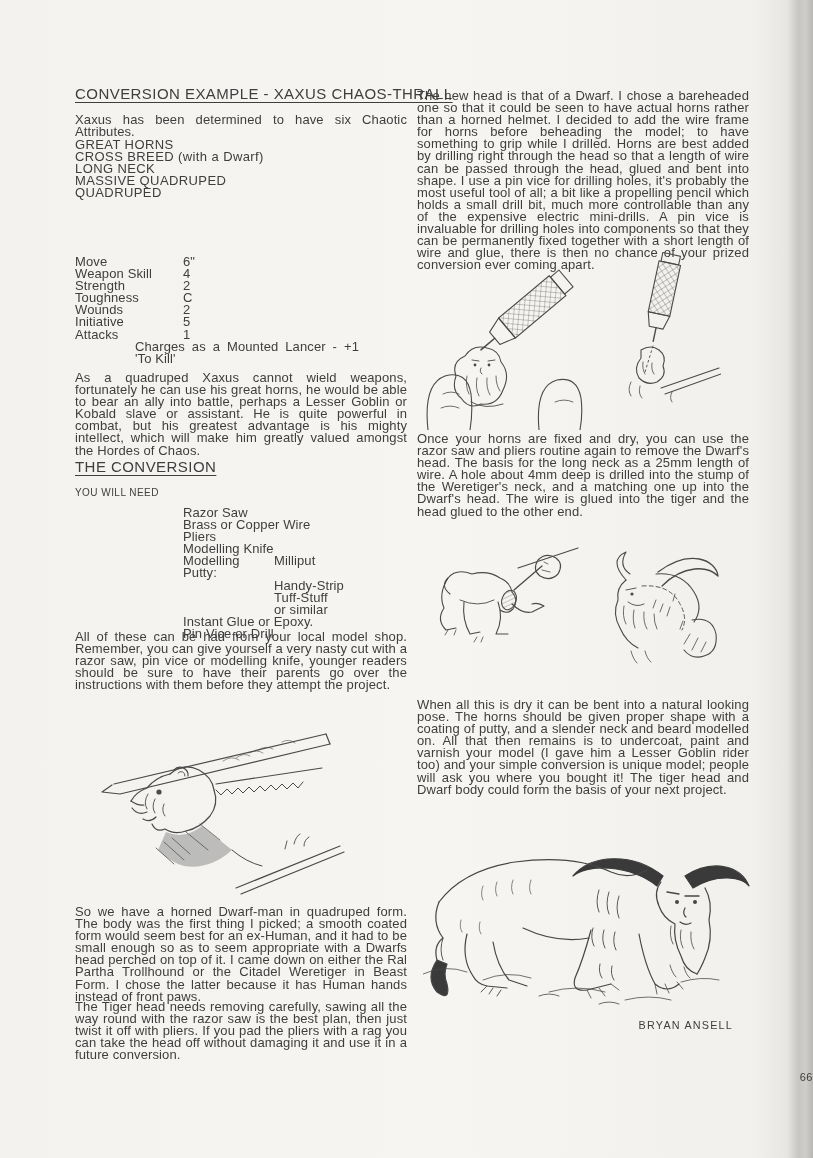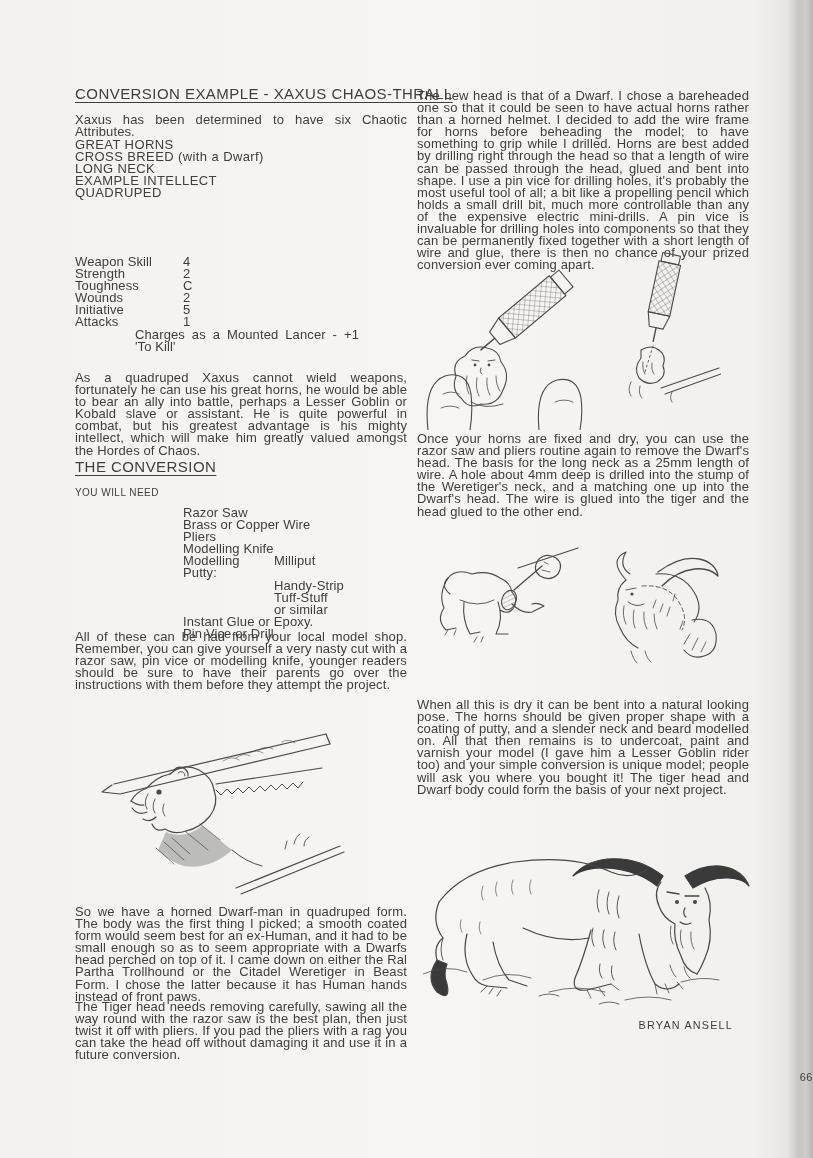--- a/index.html
+++ b/index.html
@@ -41,26 +41,30 @@
   <div class="edge-shadow"></div>
 
   <div class="tb heading" style="left:75px;top:88px">CONVERSION EXAMPLE - XAXUS CHAOS-THRALL</div>
 
   <div class="tb para" style="left:75px;top:114px">Xaxus has been determined to have six Chaotic Attributes.</div>
 
   <div class="tb caps-list" style="left:75px;top:139px">
     <div>GREAT HORNS</div>
     <div>CROSS BREED (with a Dwarf)</div>
     <div>LONG NECK</div>
-    <div>EXAMPLE INTELLECT</div>
+    <div>MASSIVE QUADRUPED</div>
     <div>QUADRUPED</div>
   </div>
 
 
   <div class="tb stats" style="left:75px;top:256px;width:332px">
+    <div class="row">
+        <span class="lbl">Move</span>
+        <span>6"</span>
+      </div>
     <div class="row">
         <span class="lbl">Weapon Skill</span>
         <span>4</span>
       </div>
     <div class="row">
         <span class="lbl">Strength</span>
         <span>2</span>
       </div>
     <div class="row">
         <span class="lbl">Toughness</span>

